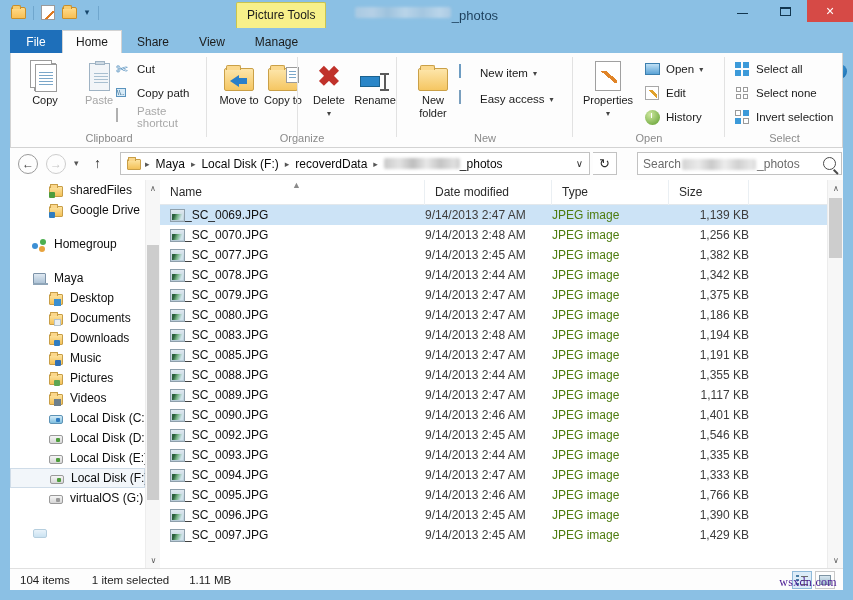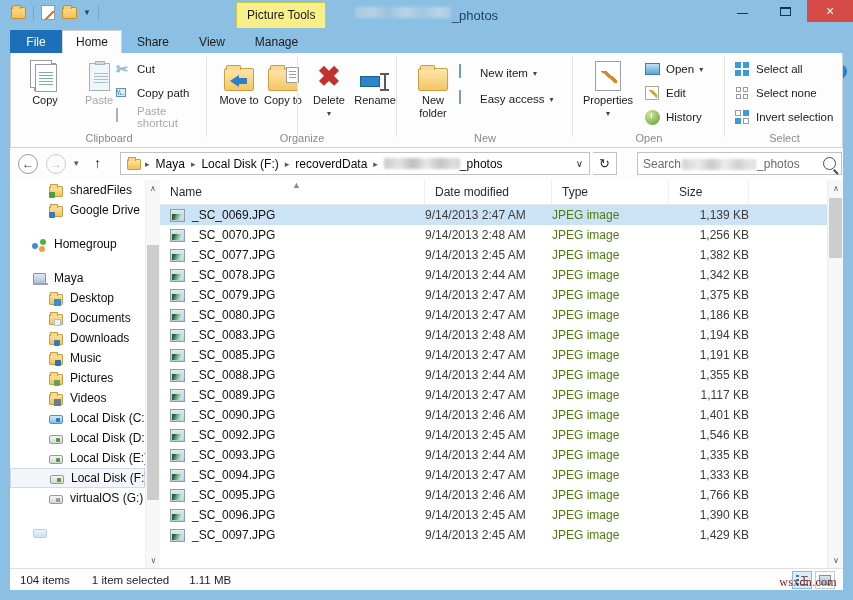--- a/index.html
+++ b/index.html
@@ -277,21 +277,21 @@
     display:flex; align-items:center; border-right:1px solid #eaeff3;
     position:relative;
   }
   .sortmark {
     position:absolute; top:0px; left:50%; font-size:9px; color:#8a8a8a;
   }
   .frow {
     height:20px; display:flex; align-items:center; font-size:12px; color:#111;
   }
   .frow.sel { background:#cce3f6; }
-  .fname { width:265px; display:flex; align-items:center; gap:7px; padding-left:10px; }
+  .fname { width:265px; display:flex; align-items:center; padding-left:10px; }
   .fdate { width:127px; color:#3c3c3c; }
   .ftype { width:117px; color:#4d7c0f; }
   .fsize { width:80px; text-align:right; color:#3c3c3c; }
   .jpg-ico {
     width:15px;height:13px;flex:none;
     background:linear-gradient(#dfe9f0,#b9ccd8);border:1px solid #8e9fab;position:relative;
   }
   .jpg-ico:after{
     content:'';position:absolute;left:1px;bottom:1px;width:11px;height:6px;
     background:linear-gradient(110deg,#2b5f3c 20%,#6fae7f 45%,#cfe3ea 80%);
@@ -312,21 +312,21 @@
   .st-size { padding-left:20px; }
   .viewtoggles { margin-left:auto; display:flex; gap:3px; padding-right:8px; }
   .vt { width:20px;height:18px;border:1px solid #c9c9c9;display:flex;align-items:center;justify-content:center;}
   .vt.active{background:#dcecf8;border-color:#8fbada;}
   .vt-det{width:12px;height:10px;position:relative;}
   .vt-det i{position:absolute;left:0;width:3px;height:2px;background:#4a7ea5;}
   .vt-det b{position:absolute;left:5px;width:7px;height:1px;background:#6b6b6b;}
   .vt-tile{width:12px;height:10px;background:linear-gradient(#d7e6ef,#9fbccd);border:1px solid #7d93a3;}
   .watermark {
     position:absolute; right:6px; bottom:0px;
-    font-size:12px; color:#7f1d1d; letter-spacing:0.3px;
+    font-size:12px; color:#4c1d95; letter-spacing:0.3px;
     font-family:"Liberation Serif", serif;
   }
 </style>
 </head>
 <body>
 
 <div id="window">
 
   <div class="titlebar">
     <div class="qat">

